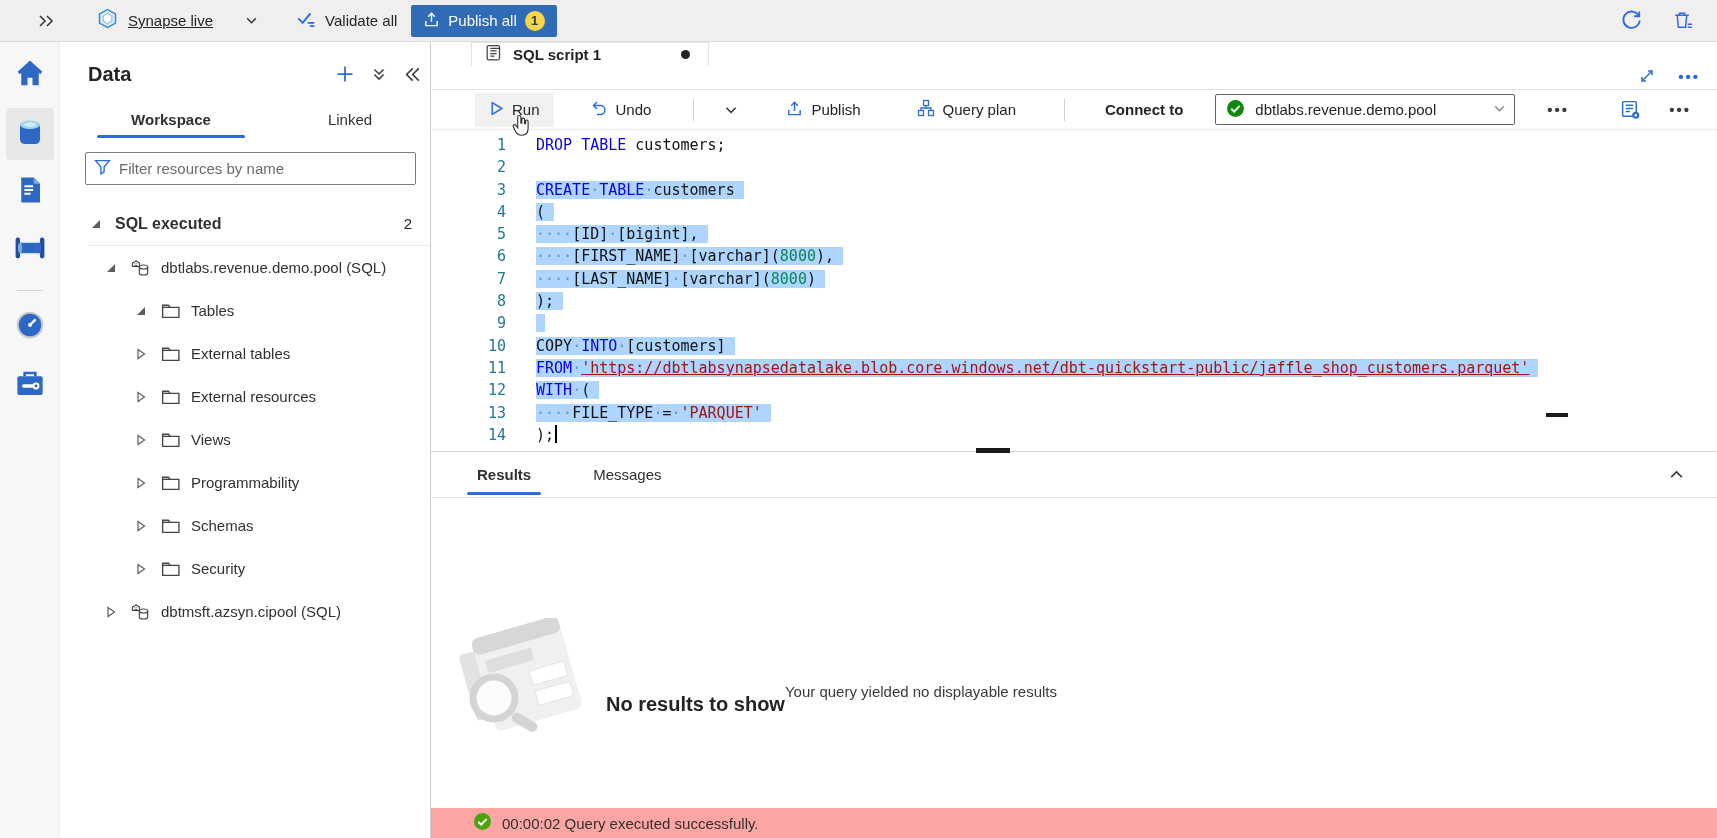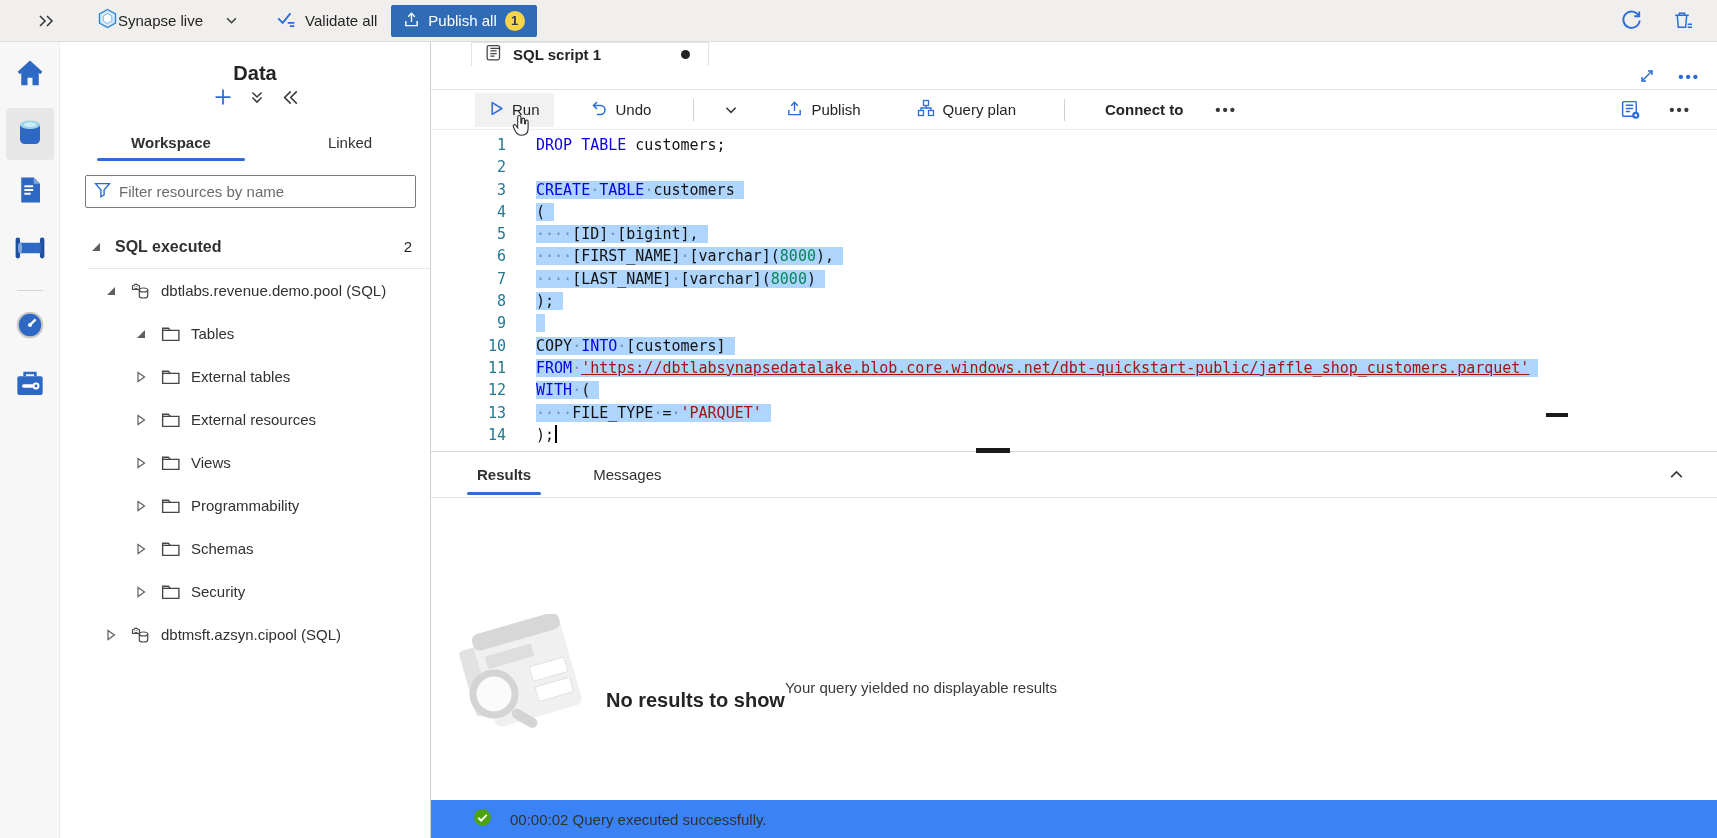--- a/index.html
+++ b/index.html
@@ -3,21 +3,21 @@
 <meta charset="utf-8">
 <style>
   * { margin:0; padding:0; box-sizing:border-box; }
   html,body { width:1717px; height:838px; overflow:hidden; background:#fff;
     font-family:"Liberation Sans", sans-serif; color:#252423; }
 
   
   .top-bar { height:42px; background:#f0efee; border-bottom:1px solid #dcdcdc;
     display:flex; align-items:center; padding:0 16px 0 38px; }
   .tb-ico { color:#3b3a39; display:flex; align-items:center; }
-  .env-group { display:flex; align-items:center; margin-left:42px; gap:0; cursor:pointer; }
+  .env-group { display:flex; align-items:center; margin-left:42px; gap:10px; cursor:pointer;text-decoration:underline; }
   .env-label { font-size:15px; }
   .env-chev { margin-left:22px; color:#3b3a39; display:flex; }
   .validate-group { display:flex; align-items:center; margin-left:38px; gap:9px; cursor:pointer; }
   .validate-label { font-size:15px; }
   .publish-btn { margin-left:14px; height:32px; background:#2f6cb5; color:#fff; border:none;
     border-radius:2px; display:flex; align-items:center; gap:8px; padding:0 12px; font-size:15px;
     font-family:Liberation Sans, sans-serif; cursor:pointer; }
   .publish-badge { background:#f7d54a; color:#323c43; width:20px; height:20px; border-radius:50%;
     font-size:13px; display:flex; align-items:center; justify-content:center; font-weight:600; }
   .tb-right { margin-left:auto; display:flex; align-items:center; gap:26px; padding-right:6px; }
@@ -32,21 +32,21 @@
   .rail { width:60px; background:#f7f7f7; border-right:1px solid #ececec; padding-top:8px;
     display:flex; flex-direction:column; align-items:center; }
   .rail-item { width:48px; height:52px; display:flex; align-items:center; justify-content:center;
     border-radius:4px; margin-bottom:6px; cursor:pointer; }
   .rail-item.active { background:#e7e7e7; }
   .rail-divider { width:26px; border-top:1px solid #d4d4d4; margin:8px 0 10px; }
 
   
   .data-panel { width:371px; background:#fff; border-right:1px solid #cfcecd; display:flex;
     flex-direction:column; }
-  .dp-header { display:flex; align-items:center; padding:20px 8px 6px 28px;flex-direction:column; }
+  .dp-header { display:flex; align-items:center; padding:20px 8px 6px 28px; }
   .dp-title { font-size:20px; font-weight:700; flex:1; }
   .dp-actions { display:flex; align-items:center; gap:12px; }
   .dp-actions .icon-btn { color:#3b3a39; }
   .dp-actions .plus { color:#2b6cd9; }
   .dp-tabs { display:flex; padding-left:37px; margin-top:10px; }
   .dp-tab { width:148px; text-align:center; font-size:15px; padding:9px 0 10px; color:#323130;
     cursor:pointer; position:relative; }
   .dp-tab.active { font-weight:600; }
   .dp-tab.active::after { content:""; position:absolute; left:0; right:0; bottom:0; height:3px;
     background:#2b6cd9; border-radius:2px; }
@@ -126,21 +126,21 @@
   .res-tab { font-size:15px; color:#323130; padding:12px 6px; position:relative; cursor:pointer; }
   .res-tab + .res-tab { margin-left:50px; }
   .res-tab.active { font-weight:600; }
   .res-tab.active::after { content:""; position:absolute; left:-4px; right:-4px; bottom:0; height:3px;
     background:#2b6cd9; border-radius:2px; }
   .res-collapse { margin-left:auto; margin-right:30px; color:#3b3a39; }
   .res-empty { flex:1; display:flex; flex-direction:row; align-items:center; padding-top:62px; }
   .empty-title { font-size:20px; font-weight:600; color:#252423; margin-top:40px; }
   .empty-sub { font-size:15px; color:#3b3a39; margin-top:14px; }
 
-  .status-bar { height:38px; background:#3b82f6; display:flex; align-items:center; gap:18px;
+  .status-bar { height:30px; background:#fca5a5; display:flex; align-items:center; gap:10px;
     padding-left:42px; font-size:15px; color:#323130; }
 
   .cursor-hand { position:absolute; left:78px; top:72px; z-index:5; pointer-events:none; }
 </style>
 </head>
 <body>
 
 <div class="top-bar">
   <span class="tb-ico">
     <svg width="17" height="14" viewBox="0 0 17 14">
@@ -509,20 +509,34 @@
                 <rect x="1.5" y="11.5" width="5" height="5"></rect>
                 <rect x="11.5" y="11.5" width="5" height="5"></rect>
                 <path d="M9 6.5V9M4 11.5V9h10v2.5"></path>
               </g>
             </svg>
         </span>
         <span>Query plan</span>
       </button>
       <span class="tool-divider" style="margin:0 14px"></span>
       <span class="connect-label">Connect to</span>
+      <div class="pool-dropdown">
+        <span>
+          <svg width="19" height="19" viewBox="0 0 18 18">
+              <circle cx="9" cy="9" r="8" fill="#0e8a0e"></circle>
+              <path d="M5 9.2l2.7 2.7L13 6.5" fill="none" stroke="#fff" stroke-width="1.8"></path>
+            </svg>
+        </span>
+        <span class="pool-name">dbtlabs.revenue.demo.pool</span>
+        <span>
+          <svg width="13" height="13" viewBox="0 0 12 12">
+              <path d="M2 4l4 4 4-4" fill="none" stroke="#8a8886" stroke-width="1.3"></path>
+            </svg>
+        </span>
+      </div>
       <button class="icon-btn more-dots" style="margin-left:10px">•••</button>
       <div class="toolbar-right">
         <button class="icon-btn">
           <svg width="21" height="21" viewBox="0 0 20 20">
               <g fill="none" stroke="#2b6cd9" stroke-width="1.4">
                 <rect x="2.5" y="2.5" width="13" height="14" rx="1"></rect>
                 <path d="M5.5 6h7M5.5 9h7M5.5 12h4"></path>
               </g>
               <circle cx="15" cy="15.5" r="3.4" fill="#2b6cd9"></circle>
               <circle cx="15" cy="15.5" r="1.2" fill="#fff"></circle>

